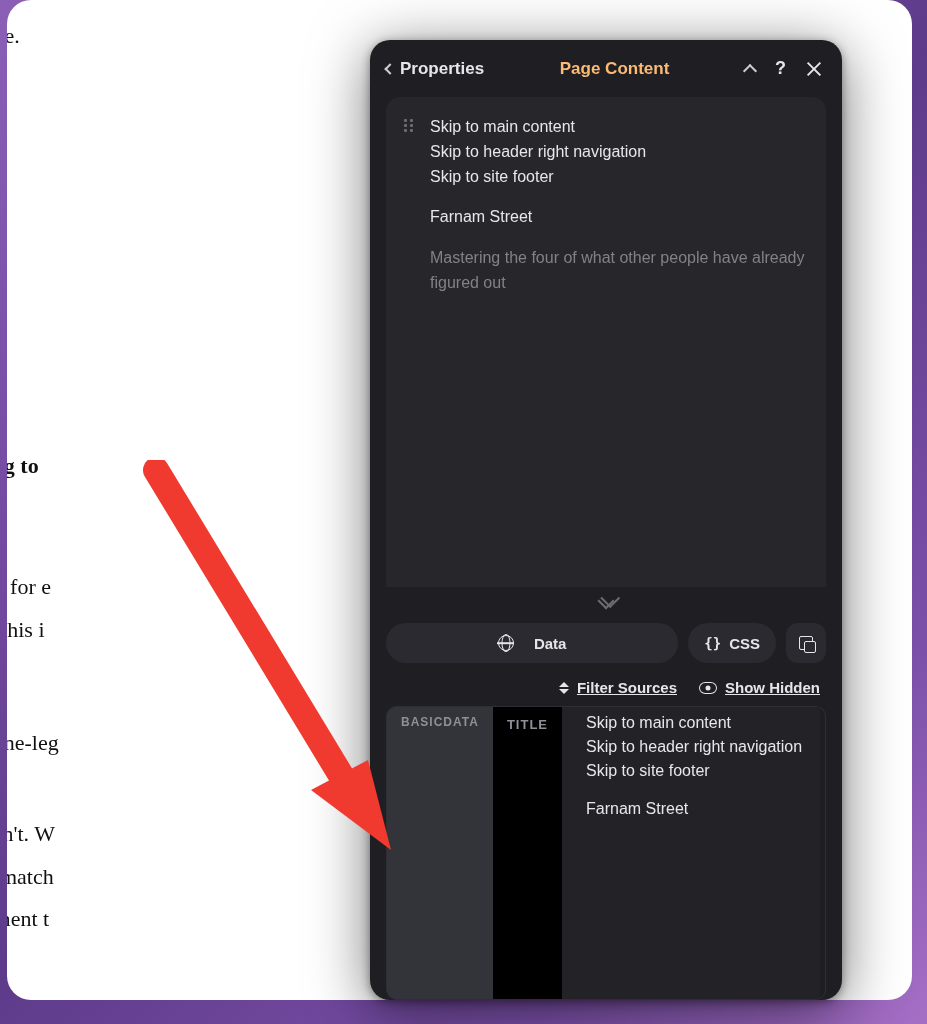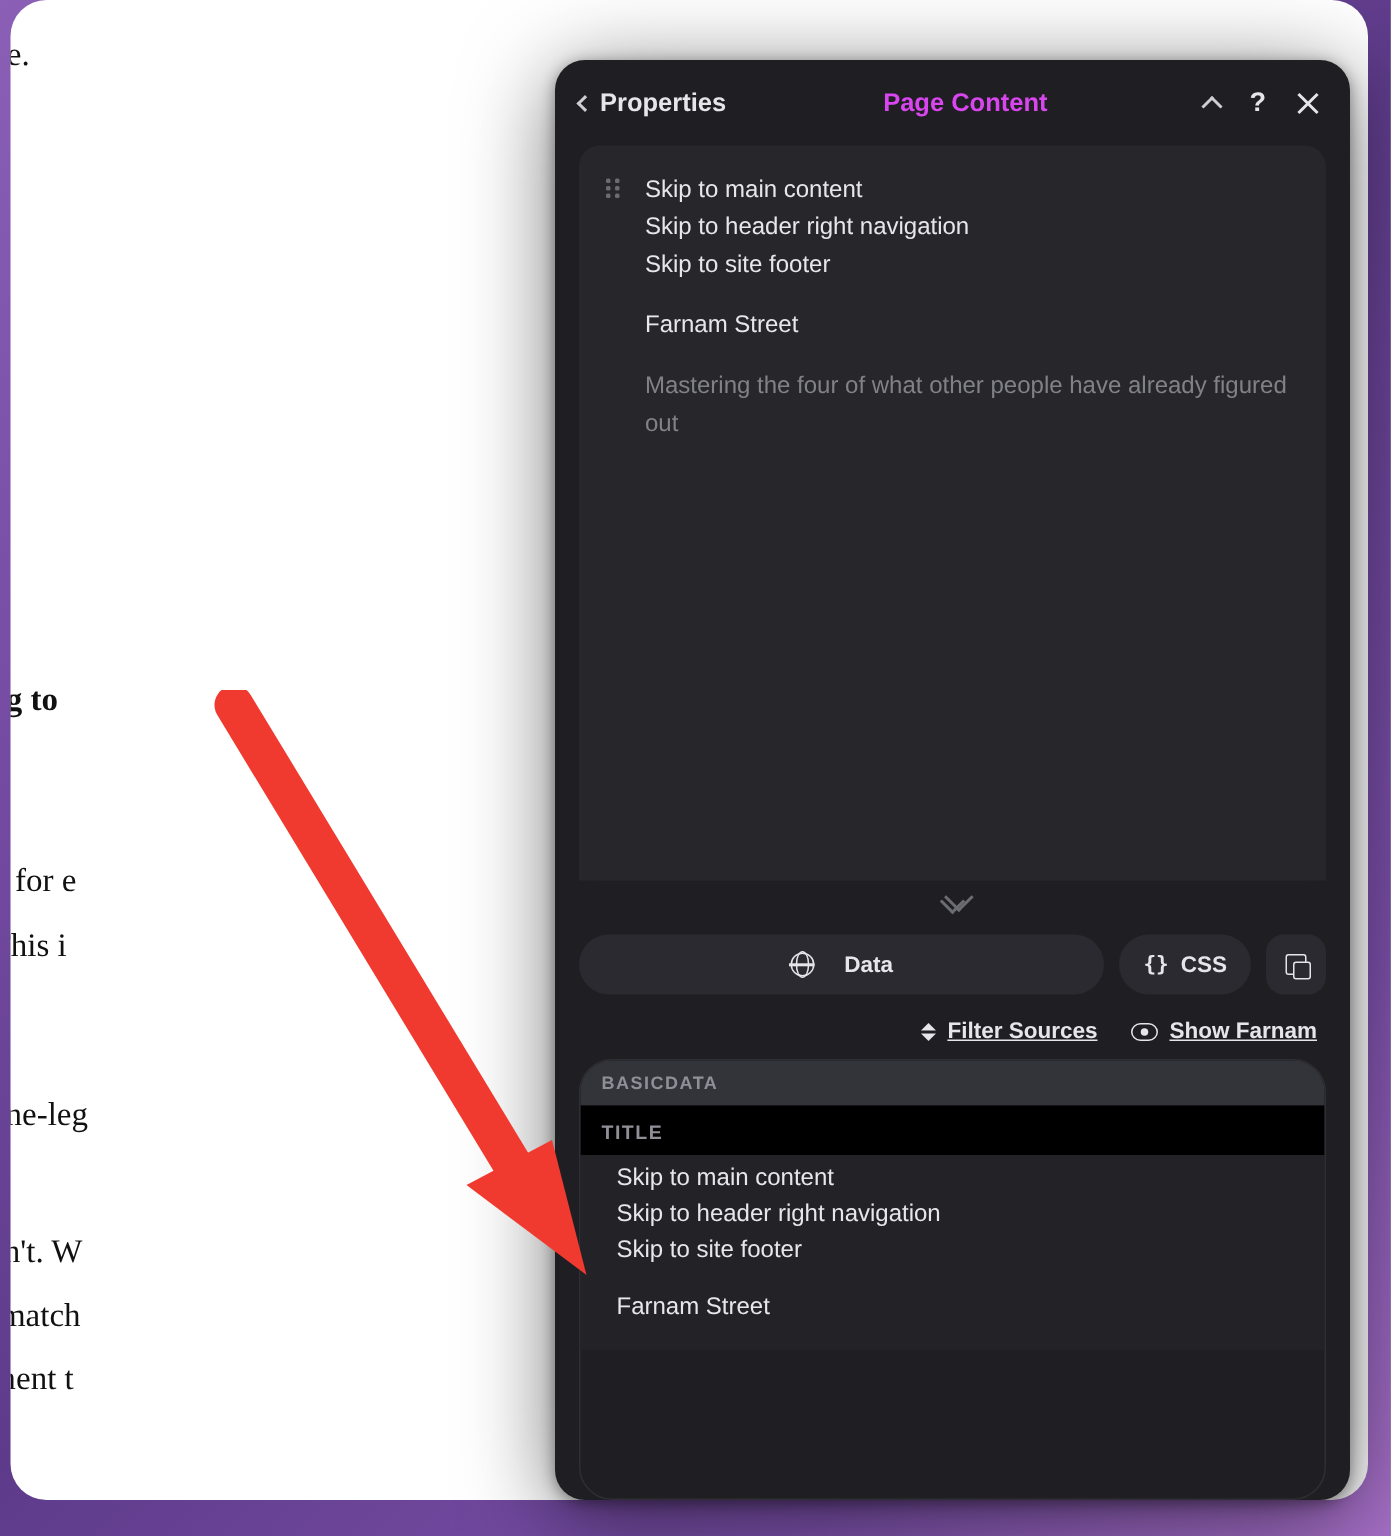--- a/index.html
+++ b/index.html
@@ -46,21 +46,21 @@
     font-weight: 700;
   }
   .doc-para { margin-top: 60px; }
   .doc-para p { margin-bottom: 2px; font-size: 22px; line-height: 1.85; }
 
   
   .panel {
     position: absolute;
     left: 370px;
     top: 40px;
-    width: 530px;
+    width: 472px;
     height: 960px;
     background: #1f1f23;
     border-radius: 20px;
     box-shadow: 0 10px 60px rgba(0,0,0,.55), 0 2px 10px rgba(0,0,0,.4);
     color: #d8d8dc;
     display: flex;
     flex-direction: column;
     overflow: hidden;
   }
   .panel-header {
@@ -80,21 +80,21 @@
     border-left: 2px solid #cfcfd3;
     border-bottom: 2px solid #cfcfd3;
     transform: rotate(45deg);
   }
   .back-label { font-size: 17px; font-weight: 600; color: #e6e6ea; }
   .center-title {
     flex: 1;
     text-align: center;
     font-size: 17px;
     font-weight: 700;
-    color: #d946ef;
+    color: #fdba74;
   }
   .hdr-icons { display: flex; align-items: center; gap: 20px; }
   .chev-up {
     width: 10px; height: 10px;
     border-left: 2px solid #cfcfd3;
     border-top: 2px solid #cfcfd3;
     transform: rotate(45deg);
     margin-top: 4px;
     cursor: pointer;
   }
@@ -197,23 +197,23 @@
   .filter-item { display:flex; align-items:center; gap:8px; cursor:pointer; }
   .sort-icon { display:flex; flex-direction:column; gap:2px; }
   .sort-icon .u, .sort-icon .d { width:0; height:0; border-left:5px solid transparent; border-right:5px solid transparent; }
   .sort-icon .u { border-bottom:5px solid #e6e6ea; }
   .sort-icon .d { border-top:5px solid #e6e6ea; }
   .eye-icon { width:18px; height:12px; border:1.6px solid #e6e6ea; border-radius: 70% 70% 70% 70% / 100% 100% 100% 100%; position:relative;}
   .eye-icon::after{content:""; position:absolute; left:50%; top:50%; width:5px; height:5px; background:#e6e6ea; border-radius:50%; transform:translate(-50%,-50%);}
 
   
   .data-list {
-    margin: 0 16px; border-radius:22px; overflow:hidden;
+    margin: 0 16px; border-radius:10px; overflow:hidden;
     border:1px solid #2e2e34;
-    flex:1; display:flex; flex-direction:column;
+    flex:1; display:flex; 
   }
   .section-tag {
     background:#33333a; color:#8f8f97; font-size:12px; letter-spacing:1px;
     padding: 8px 14px; font-weight:600;
   }
   .section-label {
     background:#000000; color:#8f8f97; font-size:13px; letter-spacing:1px;
     padding: 10px 14px 8px 14px; font-weight:600;
   }
   .section-body {
@@ -319,21 +319,21 @@
   <div class="filter-row">
     <div class="filter-item">
       <span class="sort-icon">
           <span class="u"></span>
           <span class="d"></span>
         </span>
       <span>Filter Sources</span>
     </div>
     <div class="filter-item">
       <span class="eye-icon"></span>
-      <span>Show Farnam</span>
+      <span>Show Hidden</span>
     </div>
   </div>
 
   <div class="data-list">
     <div class="section-tag">BASICDATA</div>
 
     <div class="section-label">TITLE</div>
 
     <div class="section-body">
       <div>Skip to main content</div>

